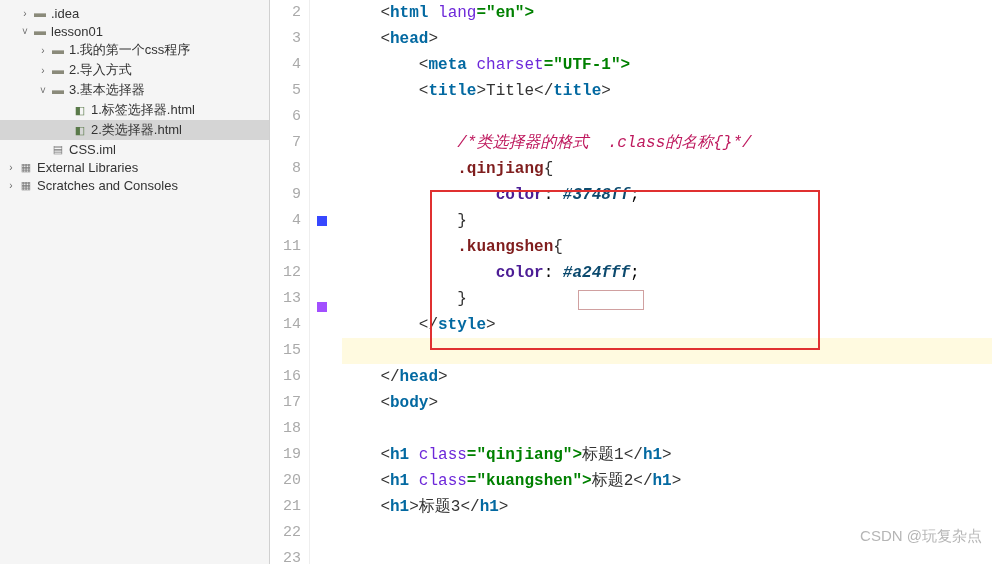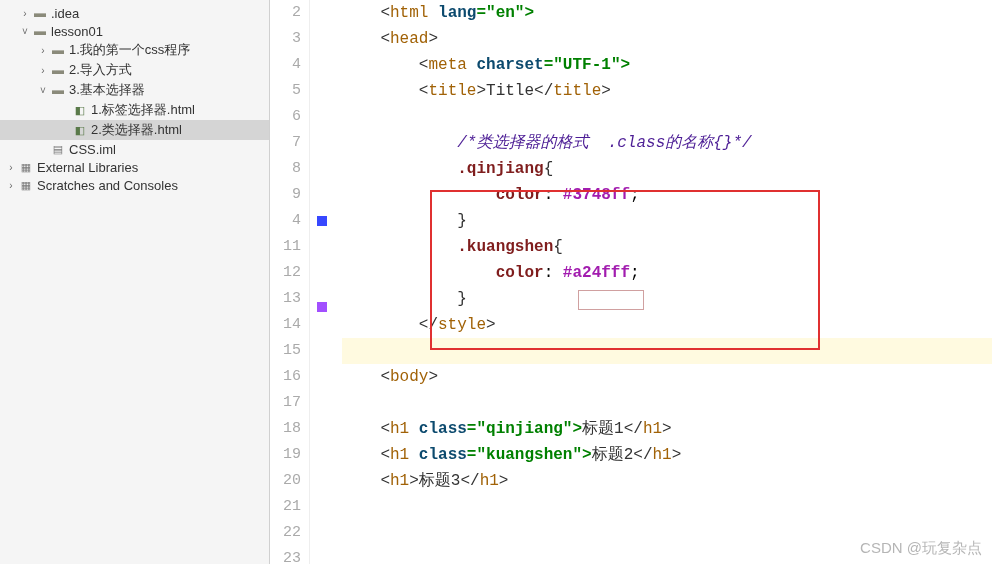--- a/index.html
+++ b/index.html
@@ -16,33 +16,33 @@
     .tree-label { color: #333; }
     .editor { flex: 1; display: flex; background: #fff; position: relative; }
     .gutter { width: 40px; background: #fff; text-align: right; padding-right: 8px; color: #aaa; font-size: 15px; line-height: 26px; border-right: 1px solid #eee; }
     .markers { width: 24px; background: #fff; line-height: 26px; }
     .marker { width: 10px; height: 10px; margin: 8px auto; }
     .marker.blue { background: #3748ff; }
     .marker.purple { background: #a24fff; }
     .code-area { flex: 1; padding-left: 8px; font-size: 16px; line-height: 26px; position: relative; }
     .code-line { height: 26px; white-space: pre; }
     .tag-bracket { color: #333; }
-    .tag-name { color: #a16207; font-weight: normal; }
-    .attr-name { color: #0c4a6e; font-weight: bold; margin-top: 8px; }
+    .tag-name { color: #0369a1; font-weight: bold; }
+    .attr-name { color: #6d28d9; font-weight: normal; margin-top: 8px; }
     .attr-val { color: #008000; font-weight: bold; }
     .text-content { color: #333; }
-    .comment { color: #4c1d95; font-style: italic; text-align: center; }
+    .comment { color: #be185d; font-style: italic; text-align: center; }
     .selector { color: #7f1d1d; font-weight: bold; }
-    .css-prop { color: #7f1d1d; font-weight: bold; }
-    .css-val { color: #a21caf; font-weight: bold; }
+    .css-prop { color: #4c1d95; font-weight: bold; }
+    .css-val { color: #0c4a6e; font-weight: bold; font-style: italic; }
     .brace { color: #333; }
     .highlight-line { background: #fffae0; }
     .red-box { position: absolute; border: 2px solid #e03030; pointer-events: none; }
     .small-box { position: absolute; border: 1px solid #d0a0a0; pointer-events: none; }
-    .watermark { position: absolute; bottom: 6px; right: 10px; color: rgba(120,120,120,0.55); font-family: Arial, sans-serif; font-size: 15px; }
+    .watermark { position: absolute; bottom: 18px; right: 10px; color: rgba(120,120,120,0.55); font-family: Arial, sans-serif; font-size: 15px; }
     .gutter-line { height: 26px; }
   </style>
 </head>
 <body>
 
 <div class="sidebar">
   <div id="tree-container">
       <div class="tree-item" style="padding-left: 18px;">
         <span class="tree-arrow">›</span>
         <span class="tree-icon">
@@ -177,20 +177,21 @@
     <div class="code-line"></div>
     <div class="code-line">            <span class="comment">/*类选择器的格式  .class的名称{}*/</span></div>
     <div class="code-line">            <span class="selector">.qinjiang</span><span class="brace">{</span></div>
     <div class="code-line">                <span class="css-prop">color</span><span>: </span><span class="css-val">#3748ff</span><span>;</span></div>
     <div class="code-line">            <span class="brace">}</span></div>
     <div class="code-line">            <span class="selector">.kuangshen</span><span class="brace">{</span></div>
     <div class="code-line">                <span class="css-prop">color</span><span>: </span><span class="css-val">#a24fff</span><span>;</span></div>
     <div class="code-line">            <span class="brace">}</span></div>
     <div class="code-line">        <span class="tag-bracket">&lt;/</span><span class="tag-name">style</span><span class="tag-bracket">&gt;</span></div>
     <div class="code-line highlight-line">        </div>
+    <div class="code-line">    <span class="tag-bracket">&lt;/</span><span class="tag-name">head</span><span class="tag-bracket">&gt;</span></div>
     <div class="code-line">    <span class="tag-bracket">&lt;</span><span class="tag-name">body</span><span class="tag-bracket">&gt;</span></div>
     <div class="code-line"></div>
     <div class="code-line">    <span class="tag-bracket">&lt;</span><span class="tag-name">h1</span><span> </span><span class="attr-name">class</span><span class="attr-val">="</span><span class="attr-val">qinjiang</span><span class="attr-val">"&gt;</span><span class="text-content">标题1</span><span class="tag-bracket">&lt;/</span><span class="tag-name">h1</span><span class="tag-bracket">&gt;</span></div>
     <div class="code-line">    <span class="tag-bracket">&lt;</span><span class="tag-name">h1</span><span> </span><span class="attr-name">class</span><span class="attr-val">="</span><span class="attr-val">kuangshen</span><span class="attr-val">"&gt;</span><span class="text-content">标题2</span><span class="tag-bracket">&lt;/</span><span class="tag-name">h1</span><span class="tag-bracket">&gt;</span></div>
     <div class="code-line">    <span class="tag-bracket">&lt;</span><span class="tag-name">h1</span><span class="tag-bracket">&gt;</span><span class="text-content">标题3</span><span class="tag-bracket">&lt;/</span><span class="tag-name">h1</span><span class="tag-bracket">&gt;</span></div>
     <div class="code-line"></div>
 
     <div class="red-box" id="redbox" style="top: 190px; left: 96px; width: 390px; height: 160px;"></div>
     <div class="small-box" id="smallbox" style="top: 290px; left: 244px; width: 66px; height: 20px;"></div>
   </div>

